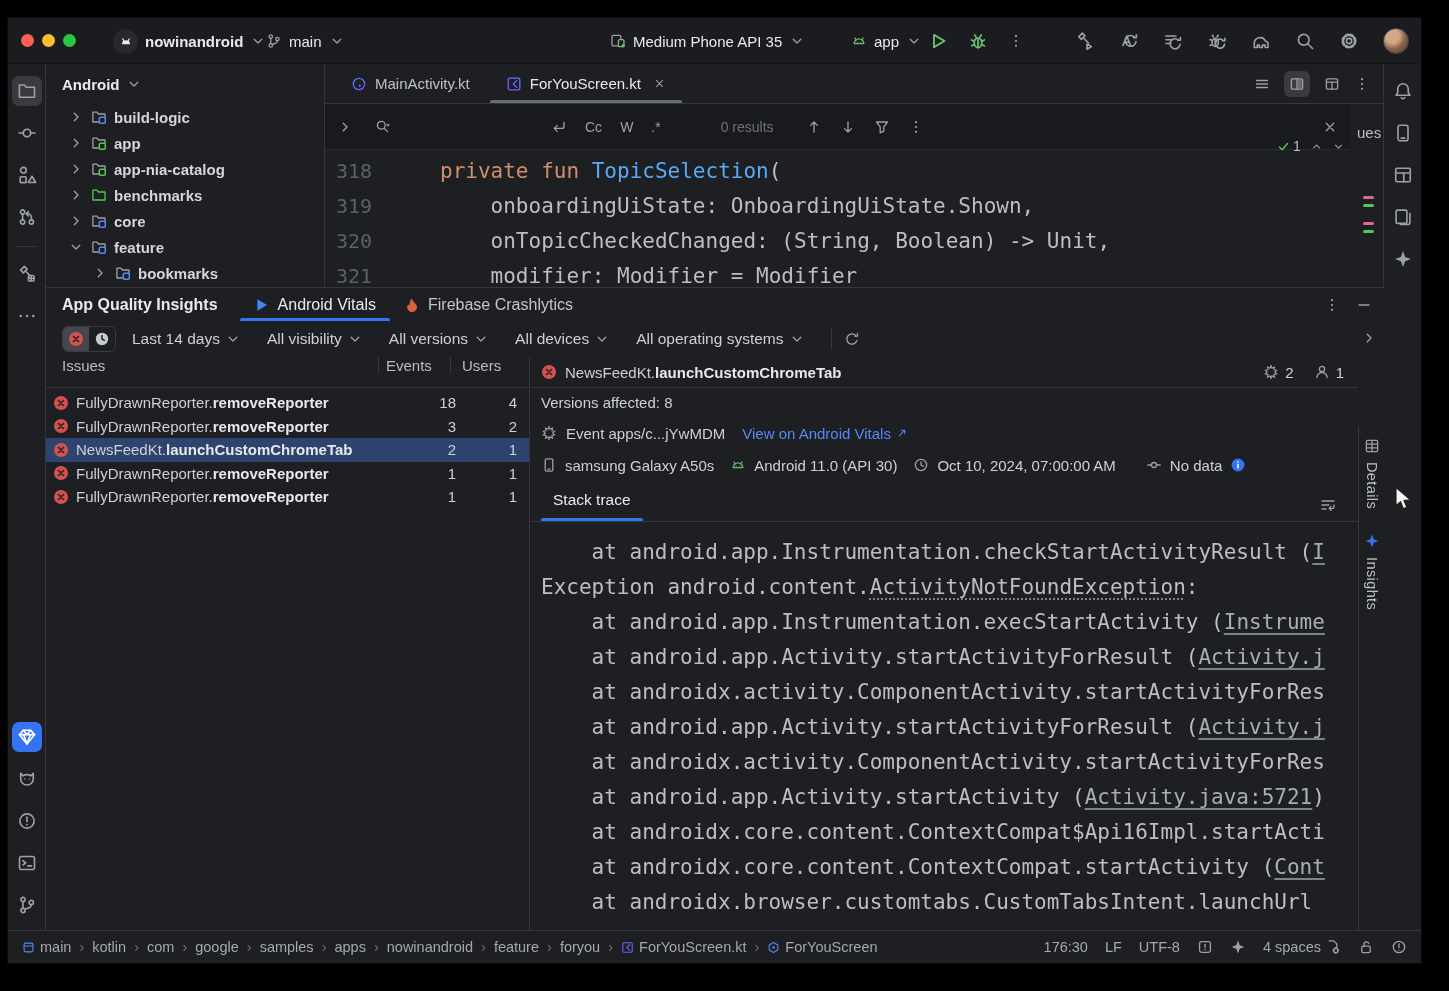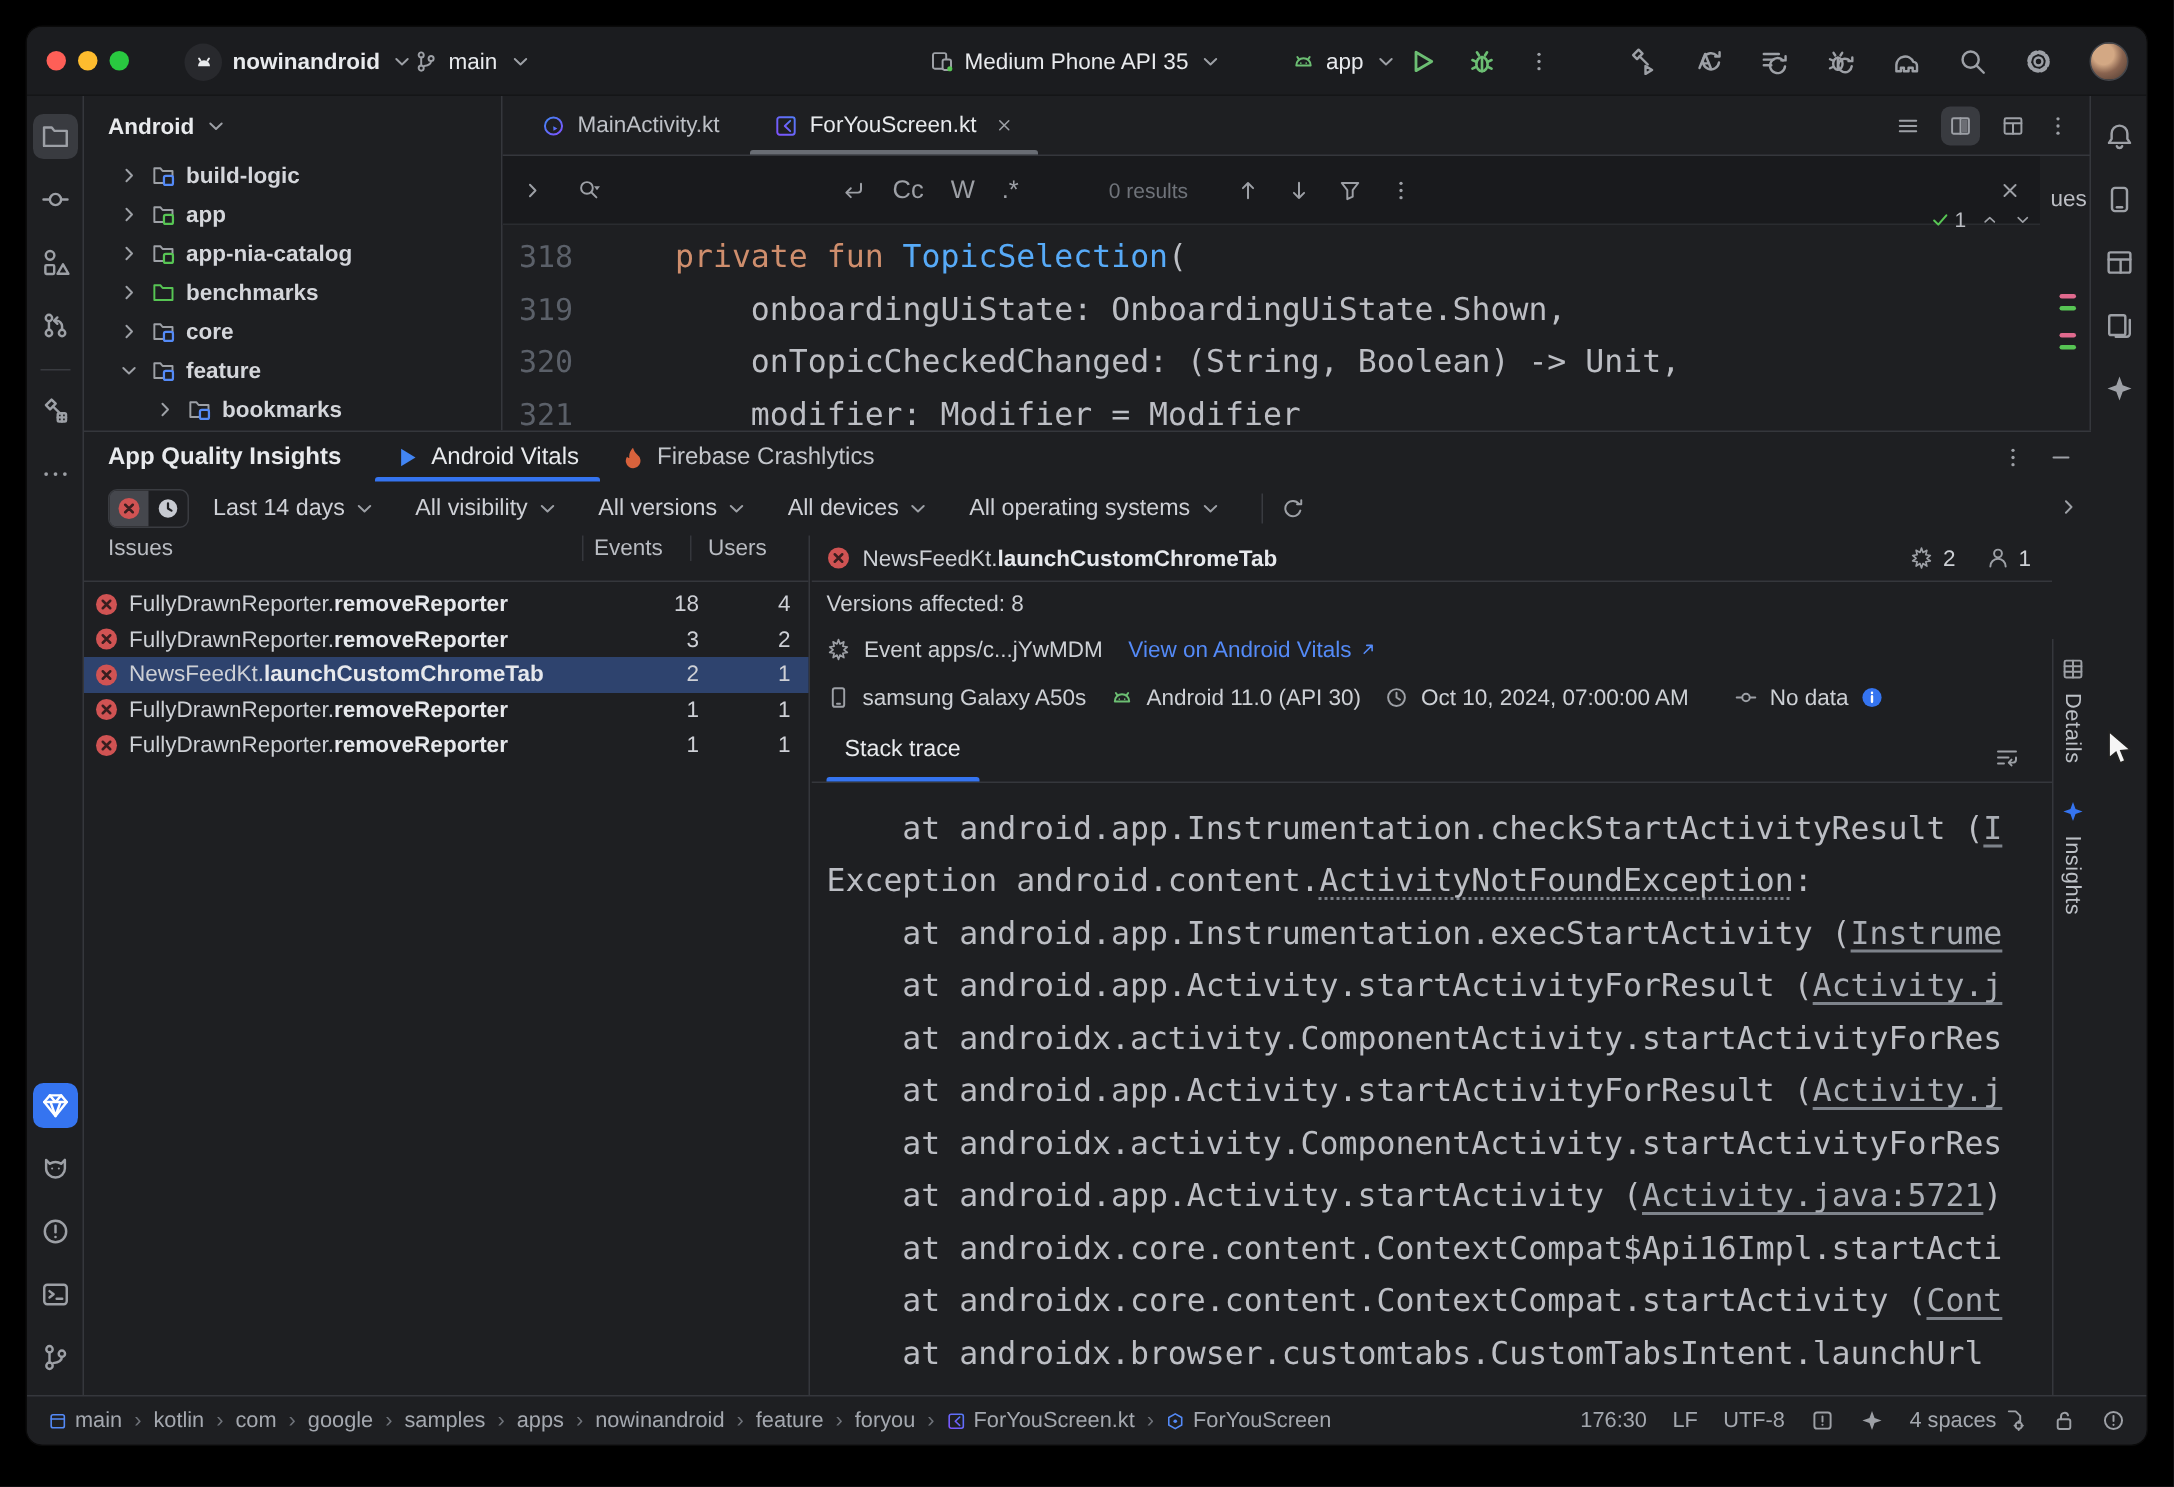--- a/index.html
+++ b/index.html
@@ -5,22 +5,22 @@
   :root{
     --bg:#1e1f22; --bg2:#1a1b1e; --bg3:#191a1d; --border:#35373c;
     --text:#ced0d6; --bright:#e8eaed; --dim:#9da0a6; --dimmer:#6f737a;
     --blue:#3574f0; --link:#548af7; --green:#6cbe73; --red:#d05353;
     --sel:#2e436e; --hl:#393b40;
   }
   *{box-sizing:border-box}
   html,body{margin:0;padding:0}
   body{width:1449px;height:991px;background:#000;position:relative;overflow:hidden;
        font-family:"Liberation Sans",sans-serif;color:var(--text);font-size:15px;}
-  .window{position:absolute;left:18px;top:18px;width:1413px;height:945px;background:var(--bg);
-          border-radius:10px;overflow:hidden;box-shadow:0 0 0 1px #0a0a0a;}
+  .window{position:absolute;left:8px;top:18px;width:1413px;height:945px;background:var(--bg);
+          border-radius:0;overflow:hidden;box-shadow:0 0 0 1px #0a0a0a;}
   .ic{display:inline-flex;width:16px;height:16px;color:var(--dim);flex:none;align-items:center;justify-content:center}
   .ic svg{width:100%;height:100%;display:block}
   .ic.lg{width:20px;height:20px}
   .ic.sm{width:13px;height:13px}
   .ic.green{color:var(--green)}
 
   
   .titlebar{position:absolute;left:0;top:0;width:100%;height:46px;background:#1b1c1f;border-bottom:1px solid #141517;}
   .traffic{position:absolute;left:13px;top:16px;display:flex;gap:8px}
   .tl{width:13px;height:13px;border-radius:50%}
@@ -53,21 +53,21 @@
   .editor{position:absolute;left:317px;top:46px;width:1059px;height:223px;overflow:hidden}
   .tabbar{position:absolute;left:0;top:0;width:100%;height:40px;border-bottom:1px solid var(--border);display:flex;align-items:stretch}
   .etab{display:flex;align-items:center;gap:8px;padding:0 18px;position:relative;color:#bdc0c6}
   .etab.active{color:var(--bright)}
   .etab.active::after{content:"";position:absolute;left:2px;right:2px;bottom:0;height:3px;background:#696d74;border-radius:2px 2px 0 0}
   .tabbar-right{margin-left:auto;display:flex;align-items:center;gap:14px;padding-right:14px}
   .mini-btn{width:26px;height:26px;border-radius:6px;display:flex;align-items:center;justify-content:center}
   .mini-btn.sel{background:var(--hl)}
   .findbar{position:absolute;left:0;top:40px;width:1025px;height:46px;background:var(--bg3);border-bottom:1px solid #2a2c30;display:flex;align-items:center;padding:0 12px;gap:0}
   .findbar .grp{display:flex;align-items:center;gap:18px}
-  .tog{color:var(--dim);font-size:17px}
+  .tog{color:var(--dim);font-size:14px}
   .results{color:var(--dimmer);font-size:14px}
   .clip-text{position:absolute;left:1032px;top:60px;color:#bcbec4;font-size:15px}
   .code{position:absolute;left:0;top:86px;width:100%;height:137px;font-family:"DejaVu Sans Mono",monospace;font-size:21px;white-space:pre}
   .code-line{position:absolute;left:0;height:35px;line-height:35px;width:100%}
   .gutter{position:absolute;left:0;width:58px;text-align:center;color:#5b6069;font-size:20px}
   .ctext{position:absolute;left:115px}
   .c-kw{color:#cf8e6d}.c-fn{color:#57aaf7}.c-pl{color:#bcbec4}
   .inspect{position:absolute;left:952px;top:74px;display:flex;align-items:center;gap:9px;font-size:14px;color:#bcbec4}
   .smark{position:absolute;width:11px;height:3px;border-radius:2px;left:1038px}
 

